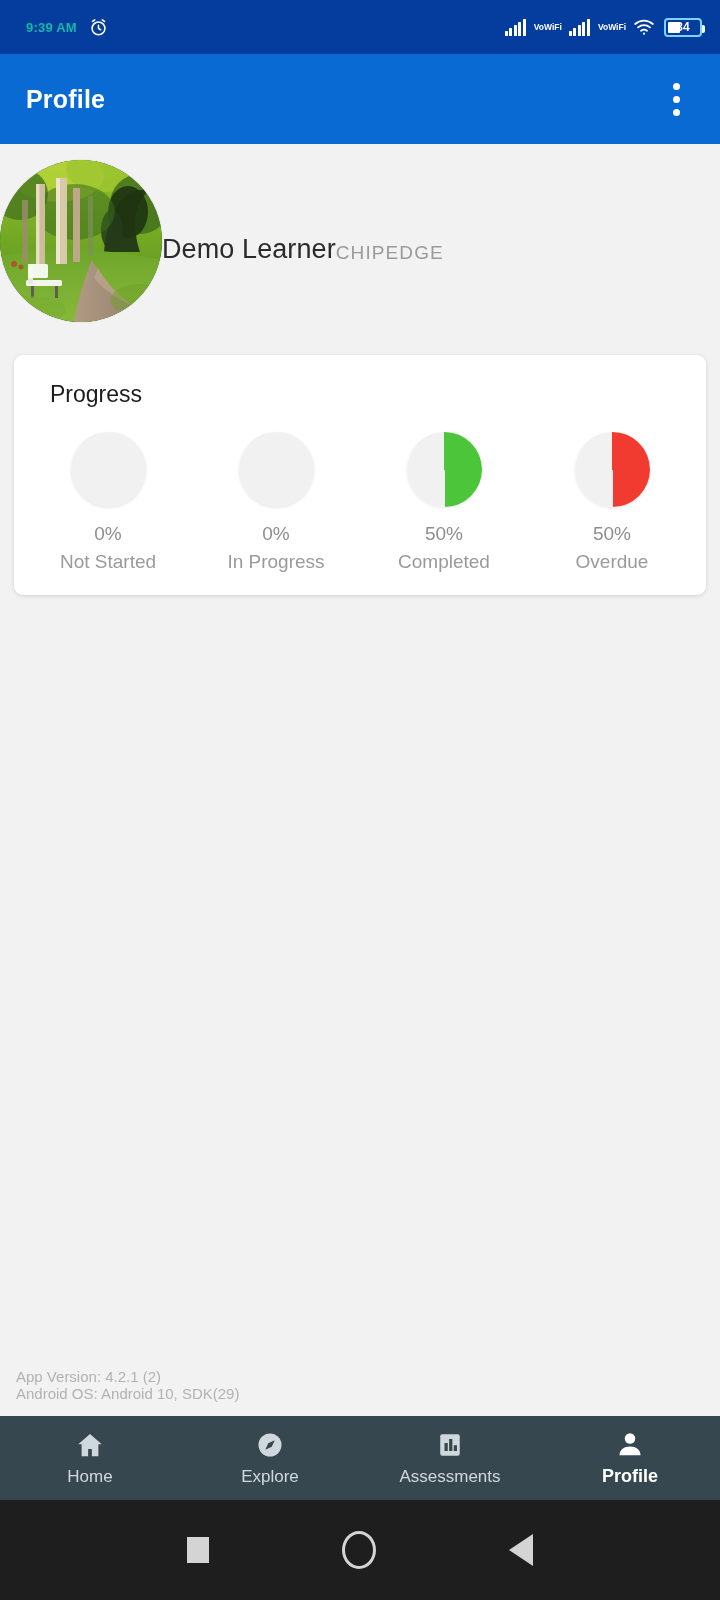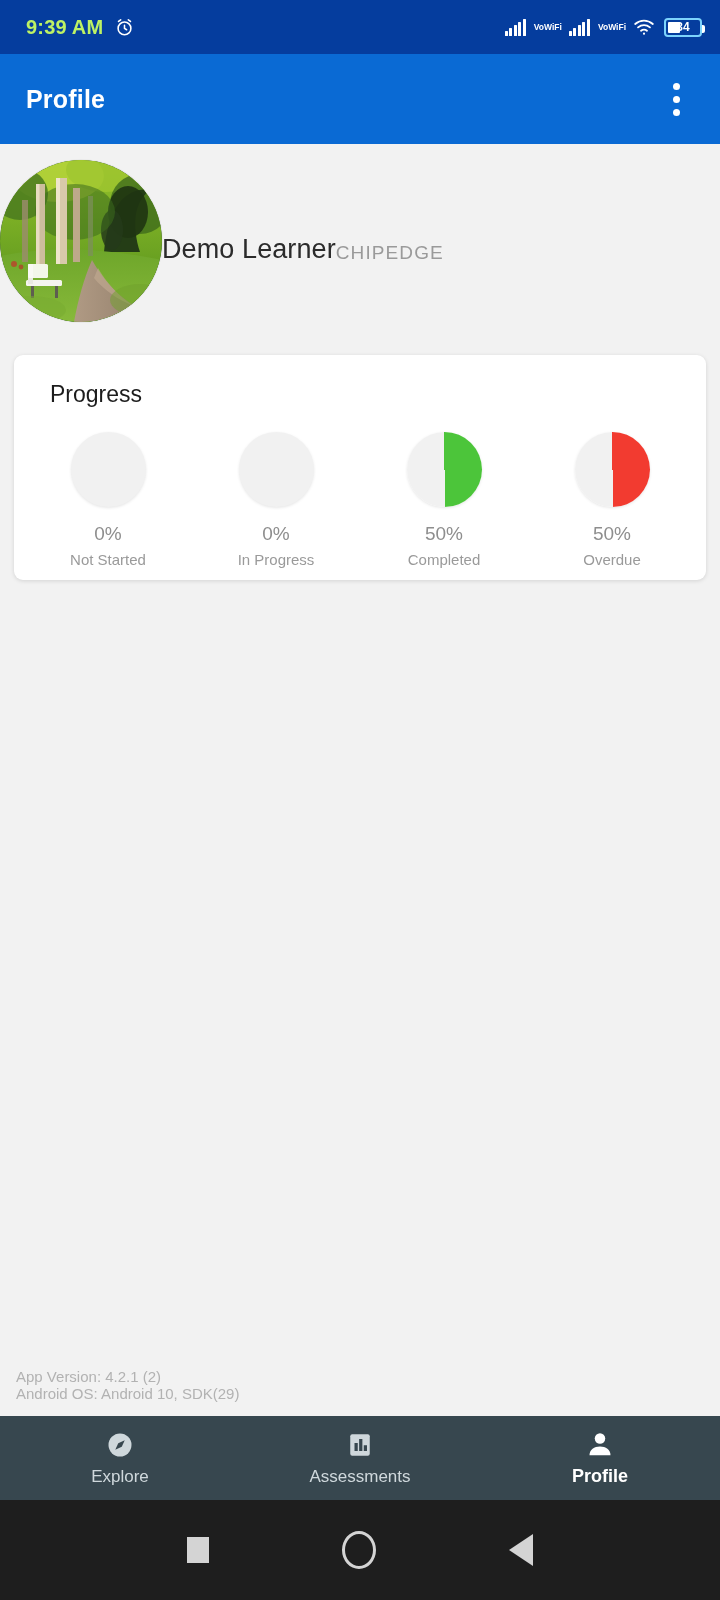--- a/index.html
+++ b/index.html
@@ -11,21 +11,21 @@
   }
   #app { position:relative; width:720px; height:1600px; display:flex; flex-direction:column; }
 
   
   .statusbar{
     height:54px; background:#053d9e; flex:0 0 54px;
     display:flex; align-items:center; justify-content:space-between;
     padding:0 18px 0 26px; color:#fff;
   }
   .sb-left{ display:flex; align-items:center; gap:11px; }
-  .sb-time{ font-size:20px; font-weight:bold; letter-spacing:.2px; color:#bef264; }
+  .sb-time{ font-size:13px; font-weight:bold; letter-spacing:.2px; color:#14b8a6; }
   .sb-right{ display:flex; align-items:center; gap:7px; }
 
   .alarm-ic{ width:21px; height:21px; display:block; }
 
   
   .sigbars{ display:flex; align-items:flex-end; gap:1.5px; height:17px; }
   .sigbars i{ display:block; width:3px; background:#fff; border-radius:.5px; }
   .sigbars i:nth-child(1){ height:5px; }
   .sigbars i:nth-child(2){ height:8px; }
   .sigbars i:nth-child(3){ height:11px; }
@@ -78,31 +78,31 @@
   }
   .avatar svg{ display:block; width:162px; height:162px; }
 
   .uname{ margin-top:16px; font-size:27px; color:#2b2b2b; font-weight:normal; letter-spacing:.1px; }
   .uorg{ margin-top:24px; font-size:19px; color:#9a9a9a; letter-spacing:1.1px; }
 
   
   .card{
     margin:33px 14px 0 14px; background:#fff; border-radius:9px;
     box-shadow:0 1px 4px rgba(0,0,0,.13);
-    padding:26px 10px 12px 10px;
+    padding:26px 10px 22px 10px;
   }
   .card-title{ font-size:23px; color:#1c1c1c; padding-left:26px; }
 
   .stat-row{ display:flex; margin-top:24px; }
   .stat{ flex:1 1 0; display:flex; flex-direction:column; align-items:center; }
 
   .pie{ width:75px; height:75px; border-radius:50%; box-shadow:0 1px 3px rgba(0,0,0,.10); }
 
   .stat-pct{ margin-top:16px; font-size:19px; color:#8e8e8e; }
-  .stat-lbl{ margin-top:6px; font-size:15px; color:#9a9a9a; }
+  .stat-lbl{ margin-top:6px; font-size:19px; color:#9a9a9a; }
 
   
   .verbar{
     position:absolute; left:0; right:0; bottom:14px;
     display:flex; justify-content:space-between;
     padding:0 16px; font-size:15px; color:#b2b2b2;flex-direction:column;
   }
 
   
   .bottomnav{
@@ -297,20 +297,28 @@
     </div>
 
     <div class="verbar">
       <span>App Version:  4.2.1 (2)</span>
       <span>Android OS:  Android 10,  SDK(29)</span>
     </div>
   </div>
 
   <div class="bottomnav">
 
+    <div class="navitem">
+      <span>
+        <svg width="30" height="30" viewBox="0 0 24 24" fill="#cfd8dc">
+          <path d="M12 3.2 2.6 11.3h2.7V21h5.2v-5.8h3v5.8h5.2v-9.7h2.7z"></path>
+        </svg>
+      </span>
+      <span class="nav-lbl">Home</span>
+    </div>
 
 
     <div class="navitem">
       <span>
         <svg width="30" height="30" viewBox="0 0 24 24">
           <circle cx="12" cy="12" r="9.2" fill="#cfd8dc"></circle>
           <path d="M15.8 8.2 10.6 10.6 8.2 15.8 13.4 13.4z" fill="#37474f"></path>
         </svg>
       </span>
       <span class="nav-lbl">Explore</span>

